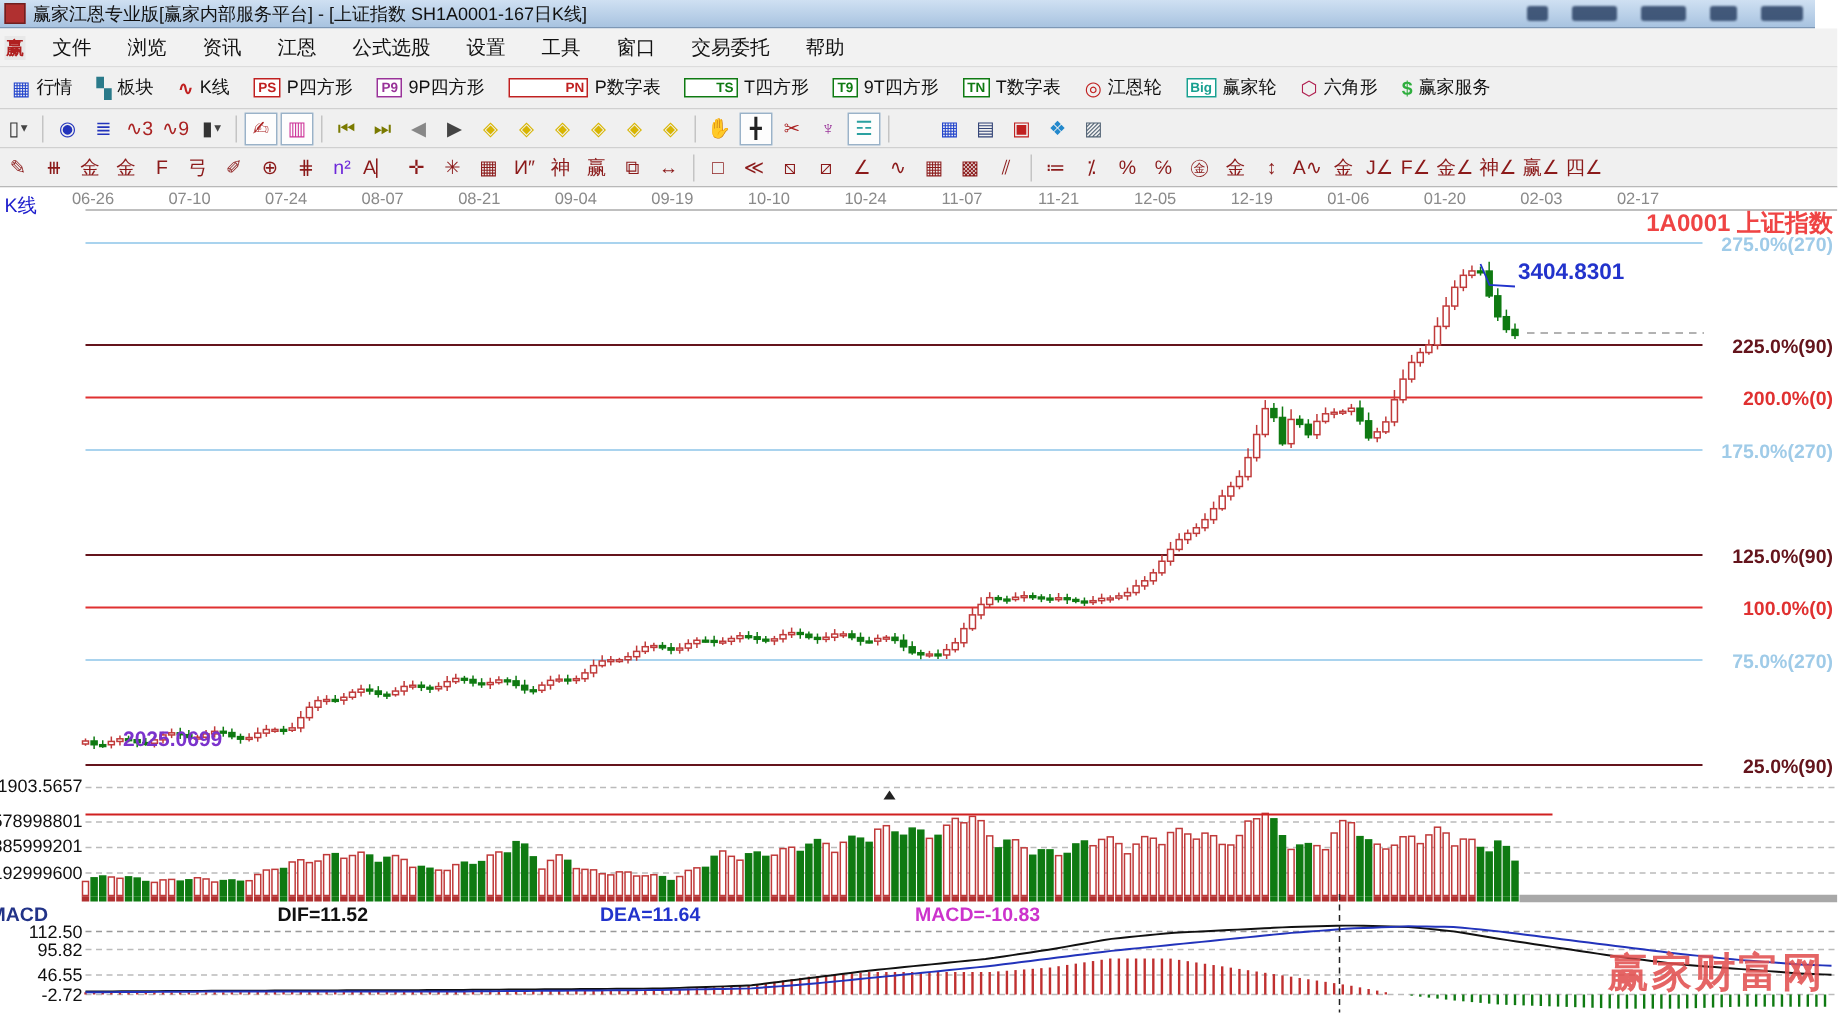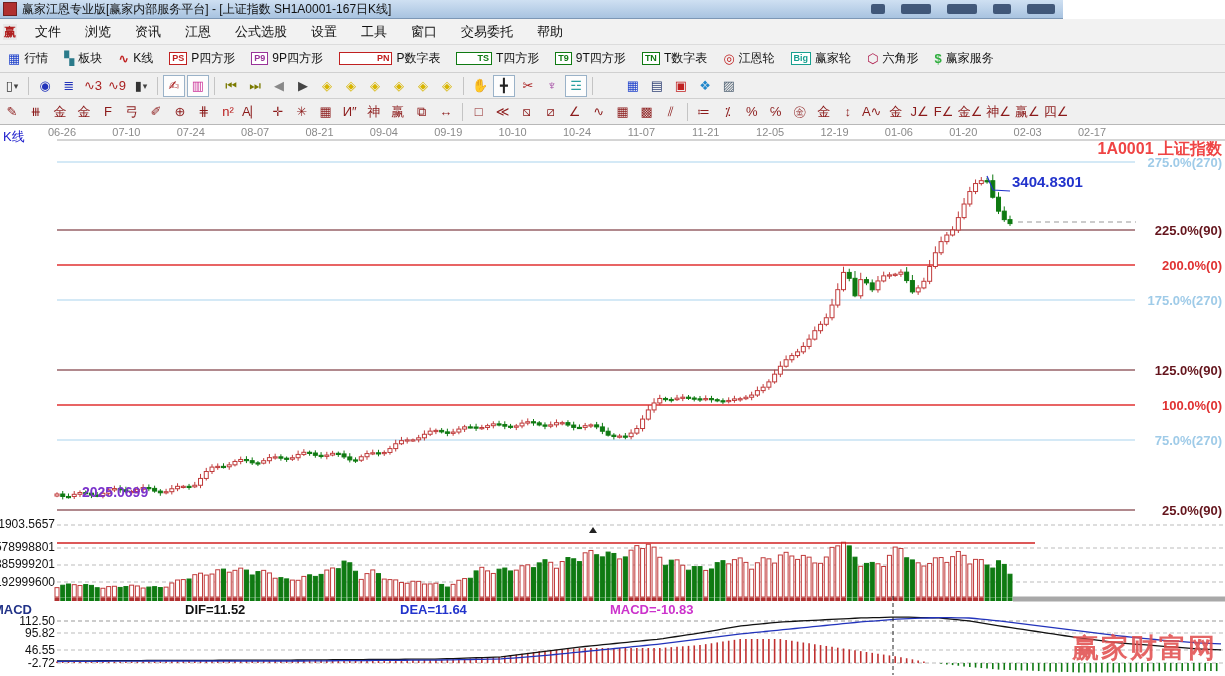--- a/index.html
+++ b/index.html
@@ -1,17 +1,17 @@
 <!DOCTYPE html>
 <html><head>
 <meta charset="utf-8">
 <style>
   html,body{margin:0;padding:0;background:#fff;}
   body{width:1225px;height:676px;overflow:hidden;font-family:"Liberation Sans","DejaVu Sans",sans-serif;position:relative;}
-  .titlebar{position:absolute;left:0;top:0;width:1063px;height:18px;background:linear-gradient(#cfe0f2,#a8c3e0);border-bottom:1px solid #7d97b5;display:flex;align-items:center;font-size:12px;color:#111;}
+  .titlebar{position:absolute;left:0;top:0;width:1210px;height:18px;background:linear-gradient(#cfe0f2,#a8c3e0);border-bottom:1px solid #7d97b5;display:flex;align-items:center;font-size:12px;color:#111;}
   .app-icon{width:12px;height:12px;background:#b03030;border:1px solid #702020;margin:0 5px 0 3px;display:inline-block;}
   .title-text{white-space:nowrap;}
   .tb-blobs{position:absolute;right:8px;top:4px;display:flex;gap:16px;}
   .tb-blobs span{display:inline-block;height:10px;background:#233a5e;opacity:.8;border-radius:2px;filter:blur(.6px);}
   .menubar{position:absolute;left:0;top:19px;width:1225px;height:25px;background:#f2f2f2;border-bottom:1px solid #dcdcdc;display:flex;align-items:center;font-size:13px;color:#111;}
   .menu-ico{width:14px;height:16px;margin:0 6px 0 3px;background:#e8e8e8;color:#b02020;font-size:12px;line-height:16px;text-align:center;font-weight:bold;}
   .menu-item{padding:3px 12px;cursor:default;}
   .toolbar{position:absolute;left:0;width:1225px;background:#f0f0f0;display:flex;align-items:center;border-bottom:1px solid #d0d0d0;}
   .tb2{top:45px;height:27px;}
   .tb3{top:73px;height:25px;}
@@ -161,21 +161,21 @@
 <div class="toolbar tb4">
     <span class="ticon" style="color: rgb(139, 26, 26);">✎</span>
     <span class="ticon" style="color: rgb(139, 26, 26);">⧻</span>
     <span class="ticon" style="color: rgb(139, 26, 26);">金</span>
     <span class="ticon" style="color: rgb(139, 26, 26);">金</span>
     <span class="ticon" style="color: rgb(139, 26, 26);">F</span>
     <span class="ticon" style="color: rgb(139, 26, 26);">弓</span>
     <span class="ticon" style="color: rgb(139, 26, 26);">✐</span>
     <span class="ticon" style="color: rgb(139, 26, 26);">⊕</span>
     <span class="ticon" style="color: rgb(139, 26, 26);">⋕</span>
-    <span class="ticon" style="color: #b91c1c;">n²</span>
+    <span class="ticon" style="color: #6d28d9;">n²</span>
     <span class="ticon" style="color: rgb(139, 26, 26);">A⎸</span>
     <span class="ticon" style="color: rgb(139, 26, 26);">✛</span>
     <span class="ticon" style="color: rgb(139, 26, 26);">✳</span>
     <span class="ticon" style="color: rgb(139, 26, 26);">▦</span>
     <span class="ticon" style="color: rgb(139, 26, 26);">И″</span>
     <span class="ticon" style="color: rgb(139, 26, 26);">神</span>
     <span class="ticon" style="color: rgb(139, 26, 26);">赢</span>
     <span class="ticon" style="color: rgb(139, 26, 26);">⧉</span>
     <span class="ticon" style="color: rgb(139, 26, 26);">↔</span>
     <span class="vsep"></span>

